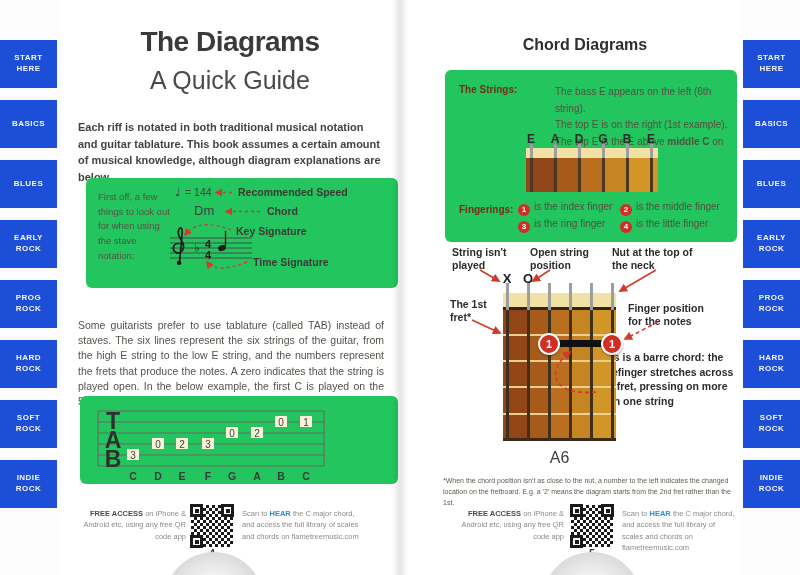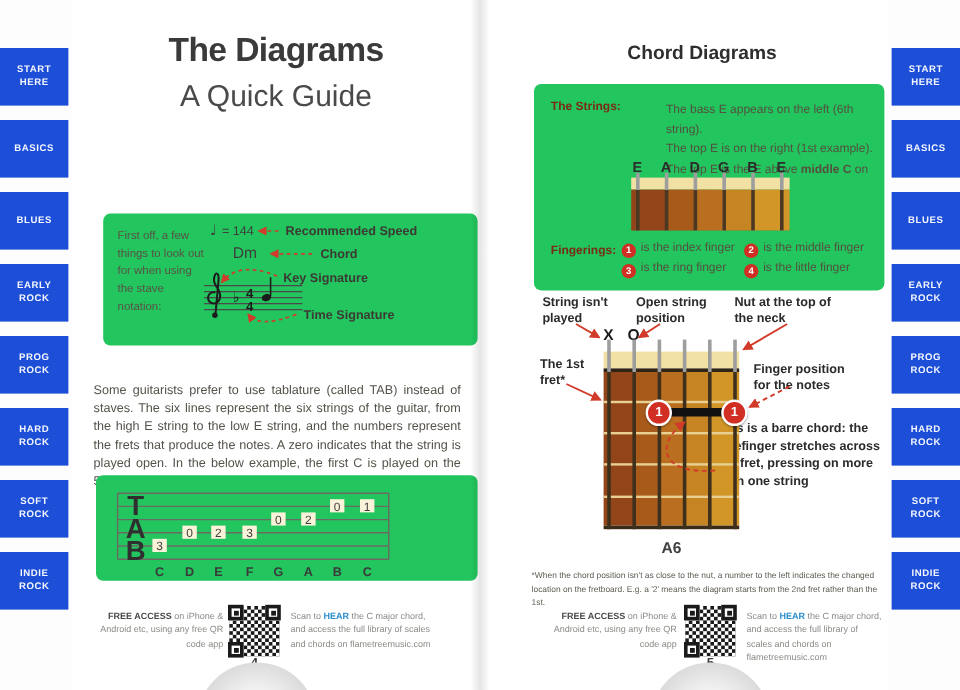--- a/index.html
+++ b/index.html
@@ -68,21 +68,21 @@
   .cd-nutline{position:absolute;left:0;right:0;top:14px;height:3px;background:#2f2415;}
   .cd-wood{position:absolute;left:0;right:0;top:17px;bottom:3px;
      background:linear-gradient(to right,#93451a 0 25px,#a85a1b 25px 46px,#b96f1f 46px 67px,#c78423 67px 88px,#d29628 88px 113px);}
   .cd-fret{position:absolute;left:0;right:0;height:2px;background:#e8d093;}
   .cd-bottom{position:absolute;left:0;right:0;bottom:0;height:3px;background:#3a2a16;}
   .cd-s{position:absolute;top:-10px;bottom:0;width:3.5px;
         background:linear-gradient(to bottom,#9e9e9e 0 27px,#3f301c 27px);}
   .cd-barre{position:absolute;left:45px;top:47px;width:66px;height:7px;background:#111;border-radius:3px;}
   .cd-finger{position:absolute;width:18px;height:18px;border-radius:50%;background:#d12f23;border:2px solid #fff;
         box-shadow:0 1px 2px rgba(0,0,0,.4);color:#fff;font-weight:bold;font-size:11px;text-align:center;line-height:18px;}
-  .cd-name{left:103px;top:449px;width:113px;text-align:center;font-size:13px;font-weight:bold;color:#3f3f3f;}
+  .cd-name{left:103px;top:449px;width:113px;text-align:center;font-size:16px;font-weight:normal;color:#3f3f3f;}
   .rp-footnote{left:43px;top:476px;width:296px;font-size:7px;color:#5f5b52;line-height:1.55;}
   svg{display:block;}
 </style>
 </head>
 <body>
 
 <div class="canvas">
 
   <div class="side-tab" style="left:0;top:40px">
       <span>START HERE</span>
@@ -130,20 +130,21 @@
   <div class="side-tab" style="left:743px;top:400px">
       <span>SOFT ROCK</span>
     </div>
   <div class="side-tab" style="left:743px;top:460px">
       <span>INDIE ROCK</span>
     </div>
 
   <div class="page page-left">
     <div class="abs lp-title">The Diagrams</div>
     <div class="abs lp-subtitle">A Quick Guide</div>
+    <div class="abs lp-intro">Each riff is notated in both traditional musical notation and guitar tablature. This book assumes a certain amount of musical knowledge, although diagram explanations are below.</div>
 
     <div class="abs cream stave-box">
       <div class="abs stave-intro">First off, a few things to look out for when using the stave notation:</div>
       <svg class="abs stave-svg" viewBox="0 0 312 110">
         <defs>
           <marker id="m1" viewBox="0 0 10 10" refX="8" refY="5" markerWidth="5.5" markerHeight="5.5" orient="auto-start-reverse">
             <path d="M0,0 L10,5 L0,10 z" fill="#d23b2a"></path>
           </marker>
         </defs>
 

